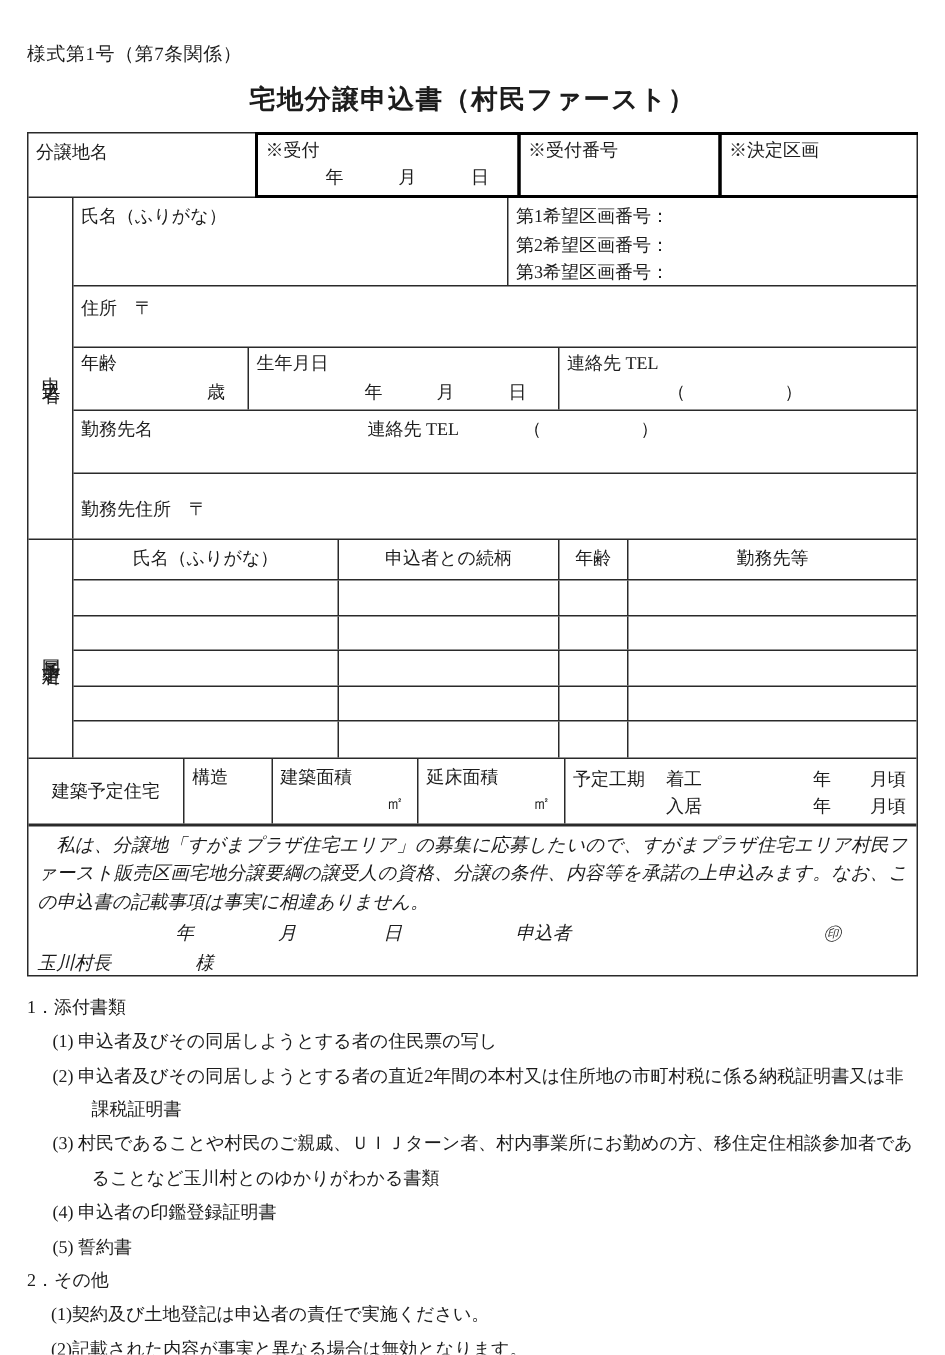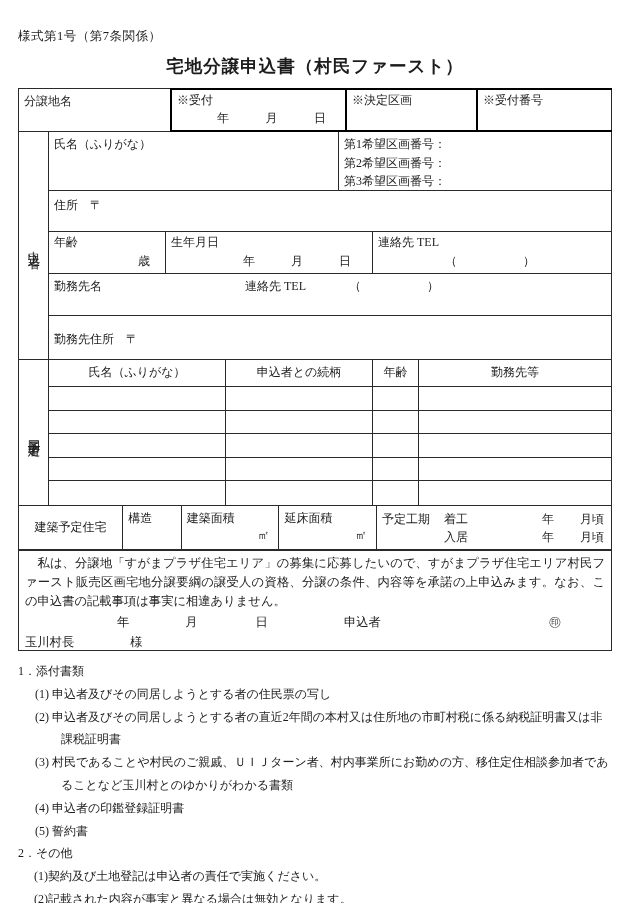--- a/index.html
+++ b/index.html
@@ -89,21 +89,21 @@
   .bc-area { width: 100px; display: flex; flex-direction: column; justify-content: center; padding-bottom: 2px; }
   .area-unit { text-align: right; padding-right: 4px; }
   .bc-period { flex: 1; padding-top: 4px; }
   .period-line { display: flex; line-height: 18px; }
   .pl-a { width: 62px; }
   .pl-b { width: 42px; }
   .pl-c { width: 68px; text-align: right; }
   .pl-d { width: 52px; text-align: right; padding-right: 2px; }
 
   
-  .decl-block { display: block; height: 100px; padding: 3px 6px 0 6px; font-size: 12.3px; }
+  .decl-block { display: block; height: 100px; padding: 3px 6px 0 6px; font-size: 12.3px; font-style: italic; }
   .decl-text { line-height: 19px; text-align: justify; }
   .decl-date { display: flex; line-height: 20px; margin-top: 1px; }
   .dd-year { margin-left: 92px; }
   .dd-month { margin-left: 56px; }
   .dd-day { margin-left: 58px; }
   .dd-applicant { margin-left: 76px; }
   .dd-seal { margin-left: auto; margin-right: 44px; }
   .decl-addressee { display: flex; line-height: 20px; }
   .da-sama { margin-left: 56px; }
 
@@ -126,22 +126,22 @@
     <div class="frow header-row">
       <div class="cell hc-lot">分譲地名</div>
       <div class="cell hc-bold hc-recept">
         <span>※受付</span>
         <span class="recept-date">
           <span>年</span>
           <span>月</span>
           <span>日</span>
         </span>
       </div>
+      <div class="cell hc-bold hc-recno">※受付番号</div>
       <div class="cell hc-bold hc-decided">※決定区画</div>
-      <div class="cell hc-bold hc-recno">※受付番号</div>
     </div>
 
     <div class="frow vsection" style="border-bottom:none;">
       <div class="vlabel">申込者</div>
       <div class="vbody">
         <div class="frow name-row">
           <div class="cell nc-name">氏名（ふりがな）</div>
           <div class="cell nc-wish">
             <div>第1希望区画番号：</div>
             <div>第2希望区画番号：</div>

